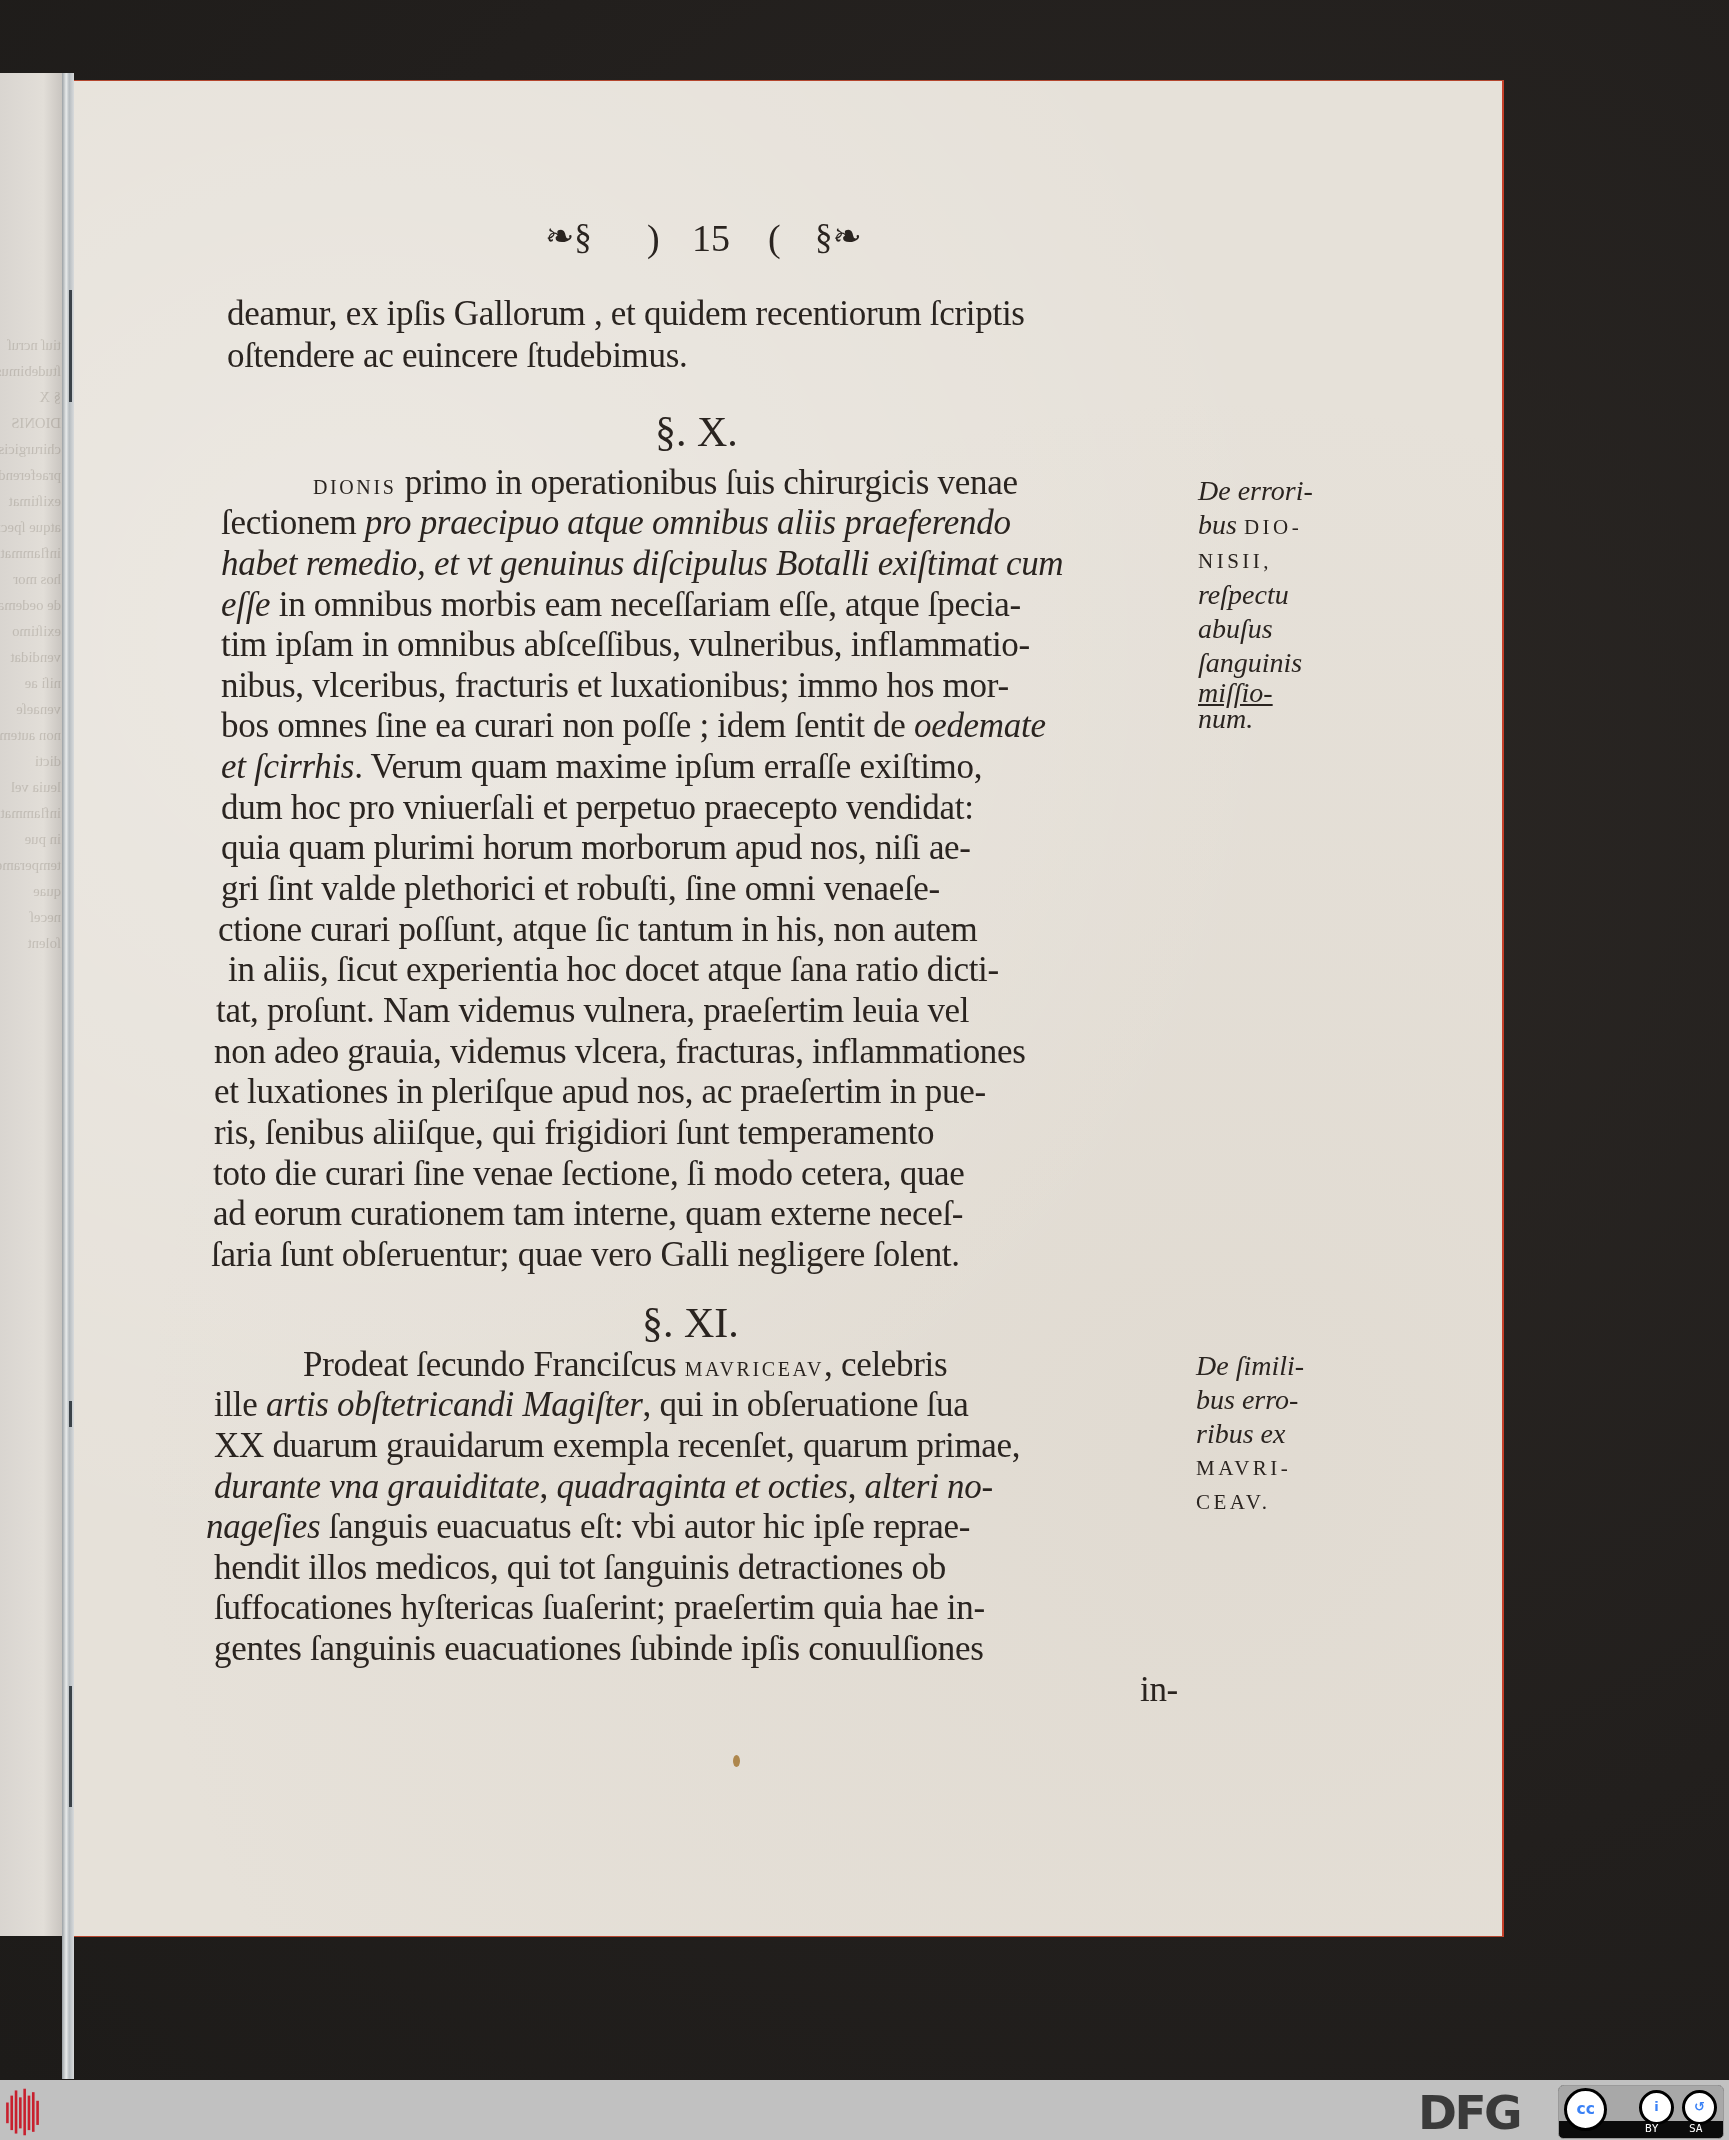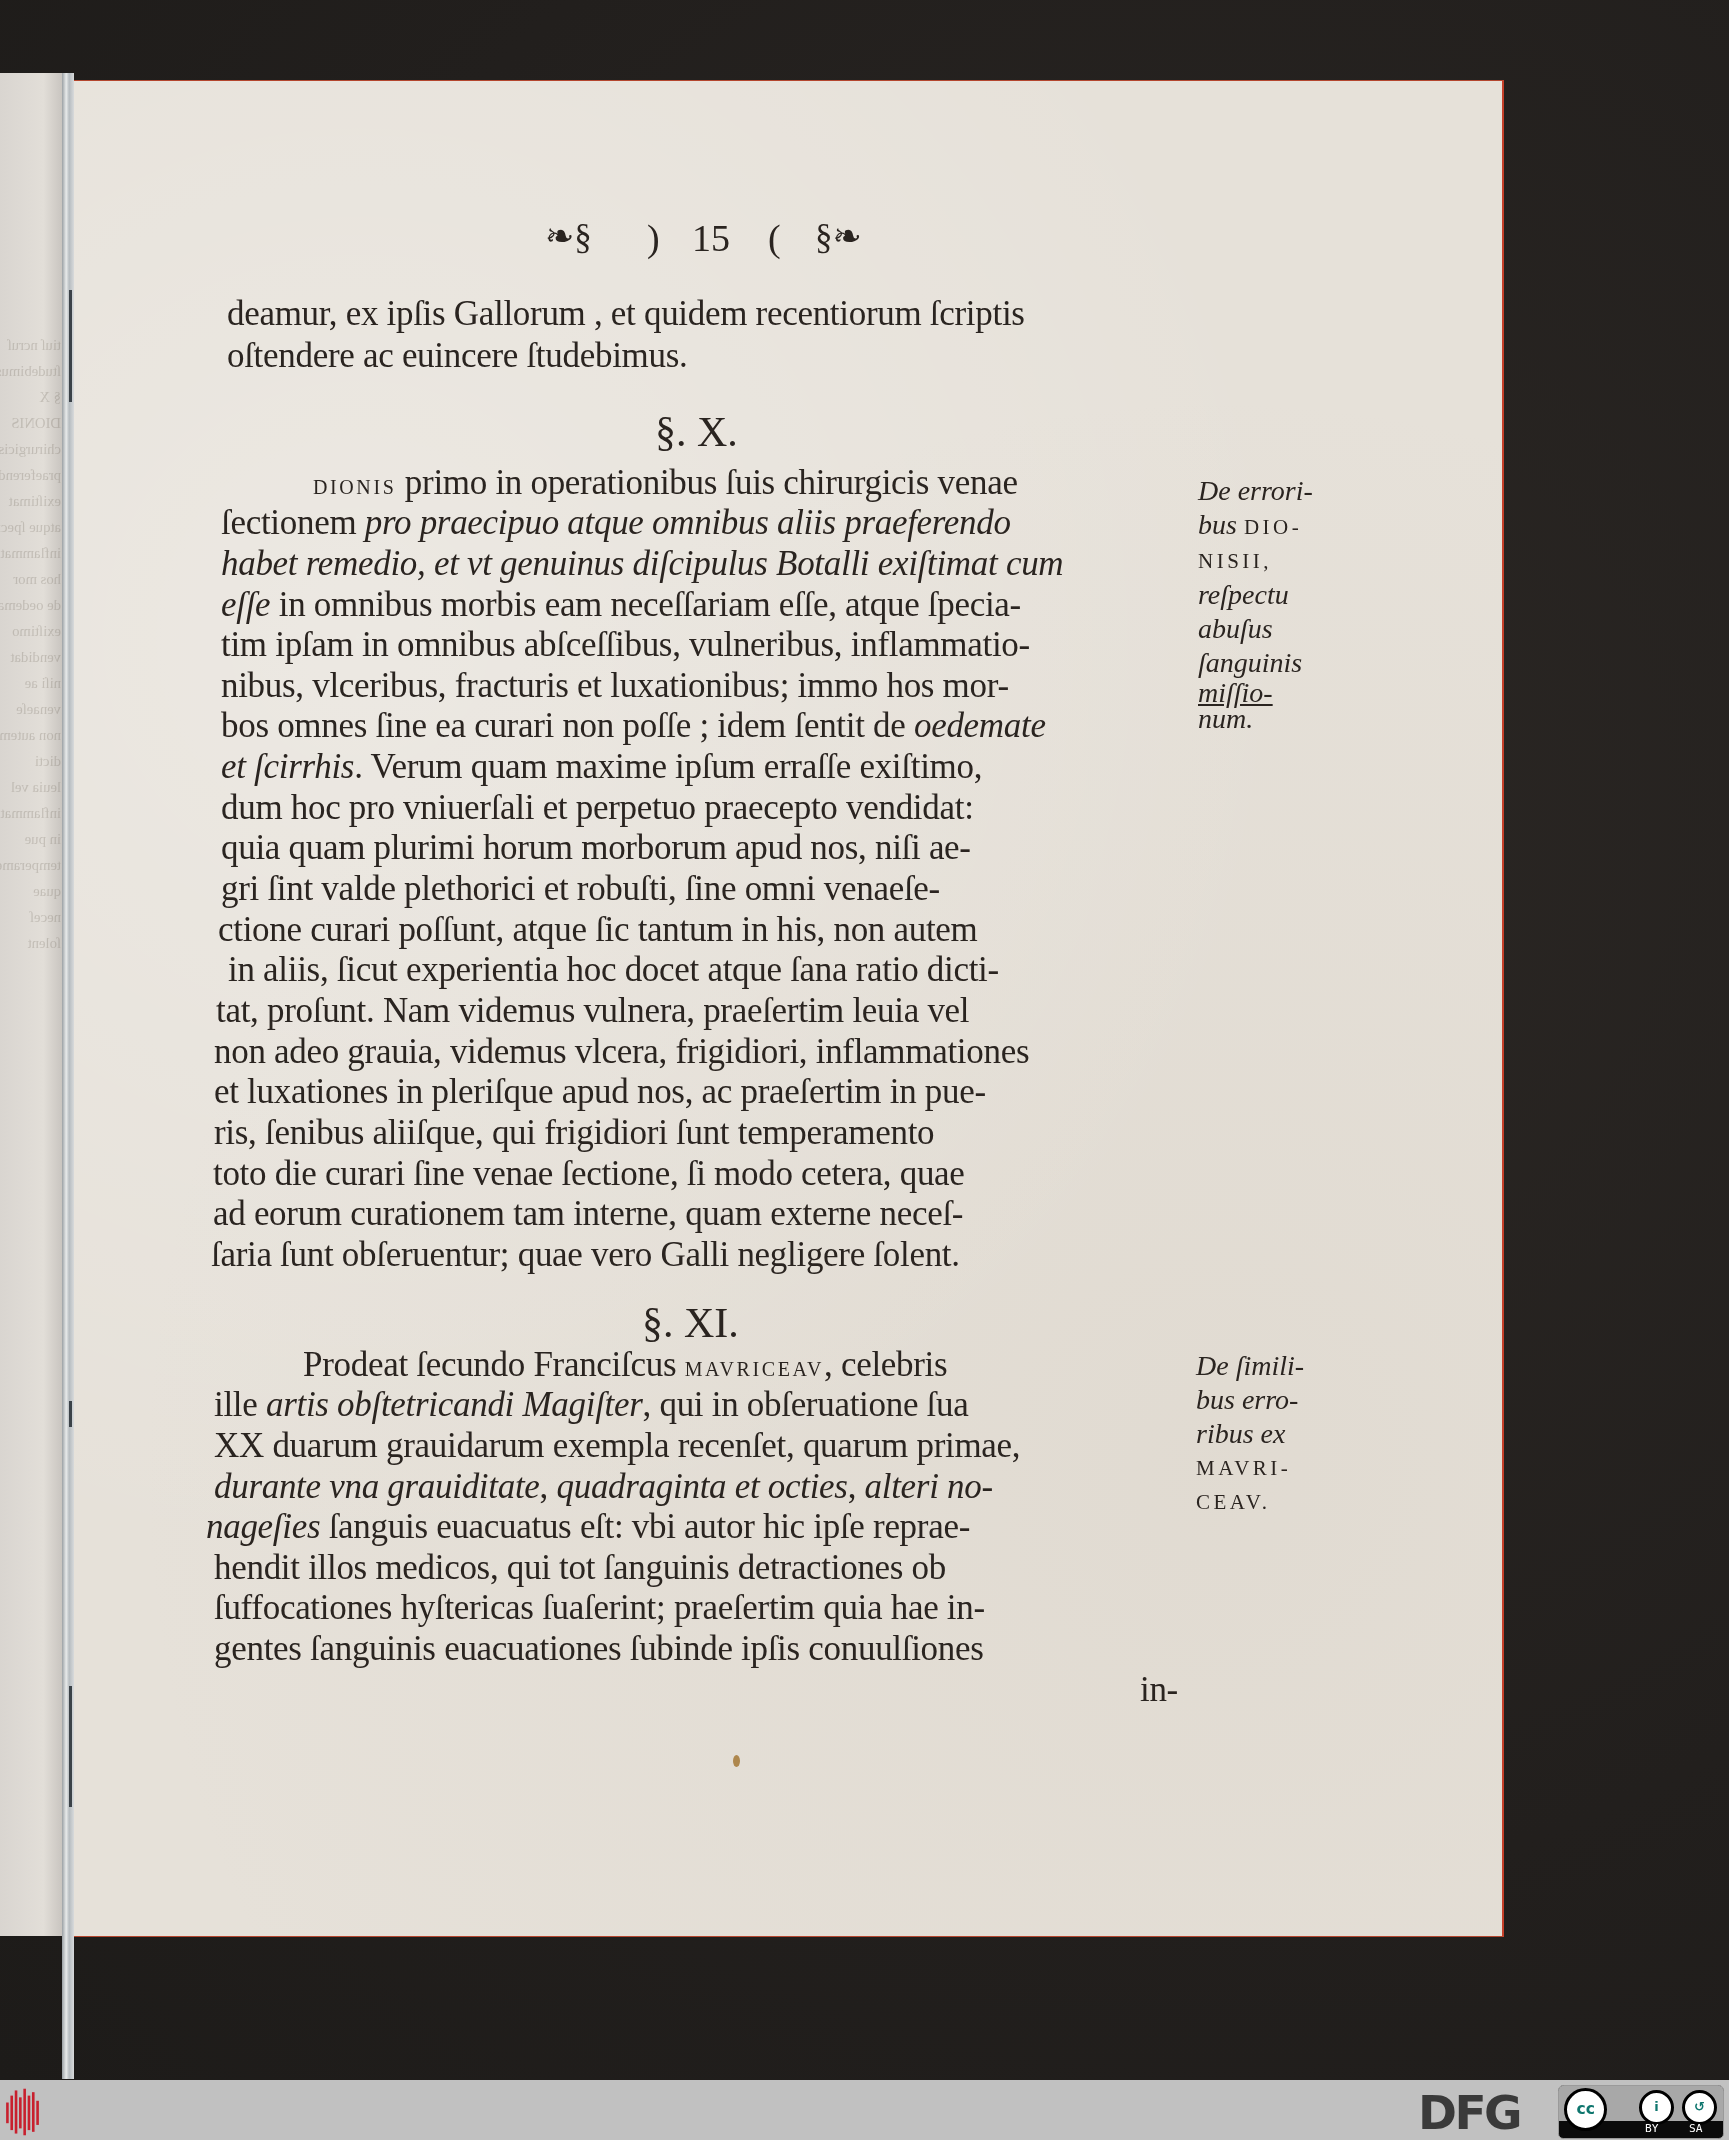--- a/index.html
+++ b/index.html
@@ -80,21 +80,21 @@
   }
   .cc-badge {
     position:absolute; left:1558px; top:5.2px; width:166px; height:54px;
     background:#0b0b0b; border-radius:5.2px; border:1.7px solid #9a9a9a; box-sizing:border-box;
   }
   .cc-top { position:absolute; left:0; top:0; width:100%; height:35px; background:#a8a8a8; border-radius:3.5px 3.5px 0 0; }
   .cc-circle {
     position:absolute; width:35px; height:35px; border-radius:50%;
     background:#fff; border:3.5px solid #000; box-sizing:border-box;
     font-family:"DejaVu Sans", sans-serif; font-weight:bold; text-align:center;
-    color:#0f766e; font-size:13px; line-height:28px;
+    color:#3b82f6; font-size:13px; line-height:28px;
   }
   .cc-label {
     position:absolute; top:36px; font-family:"DejaVu Sans Mono", monospace;
     font-size:11.2px; color:#fff;
   }
 </style>
 </head>
 <body>
 
 <div class="scan-bg"></div>
@@ -164,21 +164,21 @@
 </div>
 <div class="txt body-line" style="left:221px; top:747px;">
   <span class="it">et ſcirrhis</span><span>.  Verum quam maxime ipſum erraſſe exiſtimo,</span>
 </div>
 <div class="txt body-line" style="left:221px; top:788px;">dum hoc pro vniuerſali et perpetuo praecepto vendidat:</div>
 <div class="txt body-line" style="left:221px; top:828px;">quia quam plurimi horum morborum apud nos, niſi ae-</div>
 <div class="txt body-line" style="left:221px; top:869px;">gri ſint valde plethorici et robuſti, ſine omni venaeſe-</div>
 <div class="txt body-line" style="left:218px; top:910px;">ctione curari poſſunt, atque ſic tantum in his, non autem</div>
 <div class="txt body-line" style="left:218px; top:950px;margin-left:10px;">in aliis, ſicut experientia hoc docet atque ſana ratio dicti-</div>
 <div class="txt body-line" style="left:216px; top:991px;">tat, proſunt.  Nam videmus vulnera, praeſertim leuia vel</div>
-<div class="txt body-line" style="left:214px; top:1032px;">non adeo grauia, videmus vlcera, frigidiori, inflammationes</div>
+<div class="txt body-line" style="left:214px; top:1032px;">non adeo grauia, videmus vlcera, fracturas, inflammationes</div>
 <div class="txt body-line" style="left:214px; top:1072px;">et luxationes in pleriſque apud nos, ac praeſertim in pue-</div>
 <div class="txt body-line" style="left:214px; top:1113px;">ris, ſenibus aliiſque,  qui frigidiori ſunt temperamento</div>
 <div class="txt body-line" style="left:213px; top:1154px;">toto die curari ſine venae ſectione, ſi modo cetera, quae</div>
 <div class="txt body-line" style="left:213px; top:1194px;">ad eorum curationem tam interne, quam externe neceſ-</div>
 <div class="txt body-line" style="left:211px; top:1235px;">ſaria ſunt obſeruentur; quae vero Galli negligere ſolent.</div>
 
 <div class="txt margin-note" style="left:1198px; top:474px;">
   <div>De errori-</div>
   <div><span>bus </span><span class="caps">DIO-</span></div>
   <div class="caps">NISII,</div>

